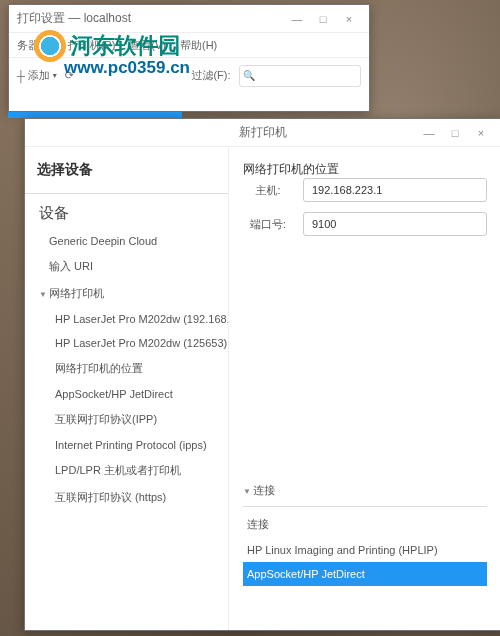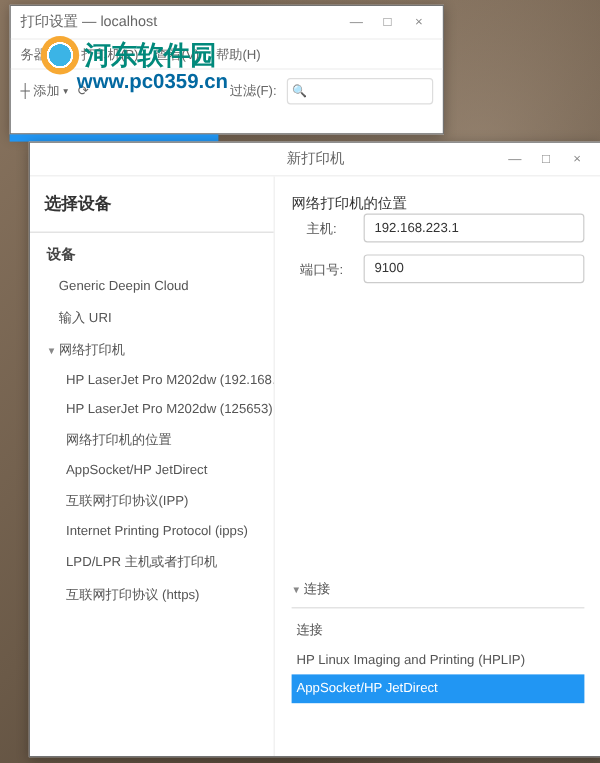--- a/index.html
+++ b/index.html
@@ -22,21 +22,21 @@
 .watermark .txt1{font-size:22px;font-weight:bold;color:#00897b;vertical-align:middle}
 .watermark .txt2{position:absolute;left:30px;top:28px;font-size:17px;font-weight:bold;color:#0369a1}
 .win2{left:24px;top:118px;width:478px;height:513px}
 .win2 .titlebar{justify-content:center}
 .win2 .titlebar .title{flex:0 0 auto;position:absolute;left:50%;transform:translateX(-50%)}
 .win2 .winbtns{position:absolute;right:8px}
 .content{display:flex;height:calc(100% - 28px)}
 .leftpane{width:204px;border-right:1px solid #eee;display:flex;flex-direction:column}
 .panetitle{padding:14px 12px 10px;font-size:14px;font-weight:bold;color:#333}
 .devlist{flex:1;overflow:hidden;font-size:11px}
-.devhdr{padding:6px 14px;font-weight:bold;color:#444;font-size:12px}
+.devhdr{padding:6px 14px;font-weight:normal;color:#444;font-size:15px}
 .devitem{padding:6px 14px 6px 24px;color:#555;cursor:pointer;white-space:nowrap;overflow:hidden}
 .devgroup{padding:6px 14px 6px 14px;color:#555}
 .devgroup::before{content:"▼ ";font-size:8px;color:#888}
 .devsub{padding:6px 14px 6px 30px;color:#555;white-space:nowrap;overflow:hidden}
 .rightpane{flex:1;padding:14px 14px;display:flex;flex-direction:column}
 .sectitle{font-size:12px;font-weight:normal;color:#333;}
 .fieldrow{display:flex;align-items:center;margin-bottom:10px;gap:10px}
 .fieldlabel{width:50px;font-size:11px;color:#555;text-align:center}
 .fieldinput{flex:1;border:1px solid #ccc;border-radius:3px;height:24px;padding:0 8px;font-size:11px;color:#333;outline:none}
 .spacer{flex:1}

